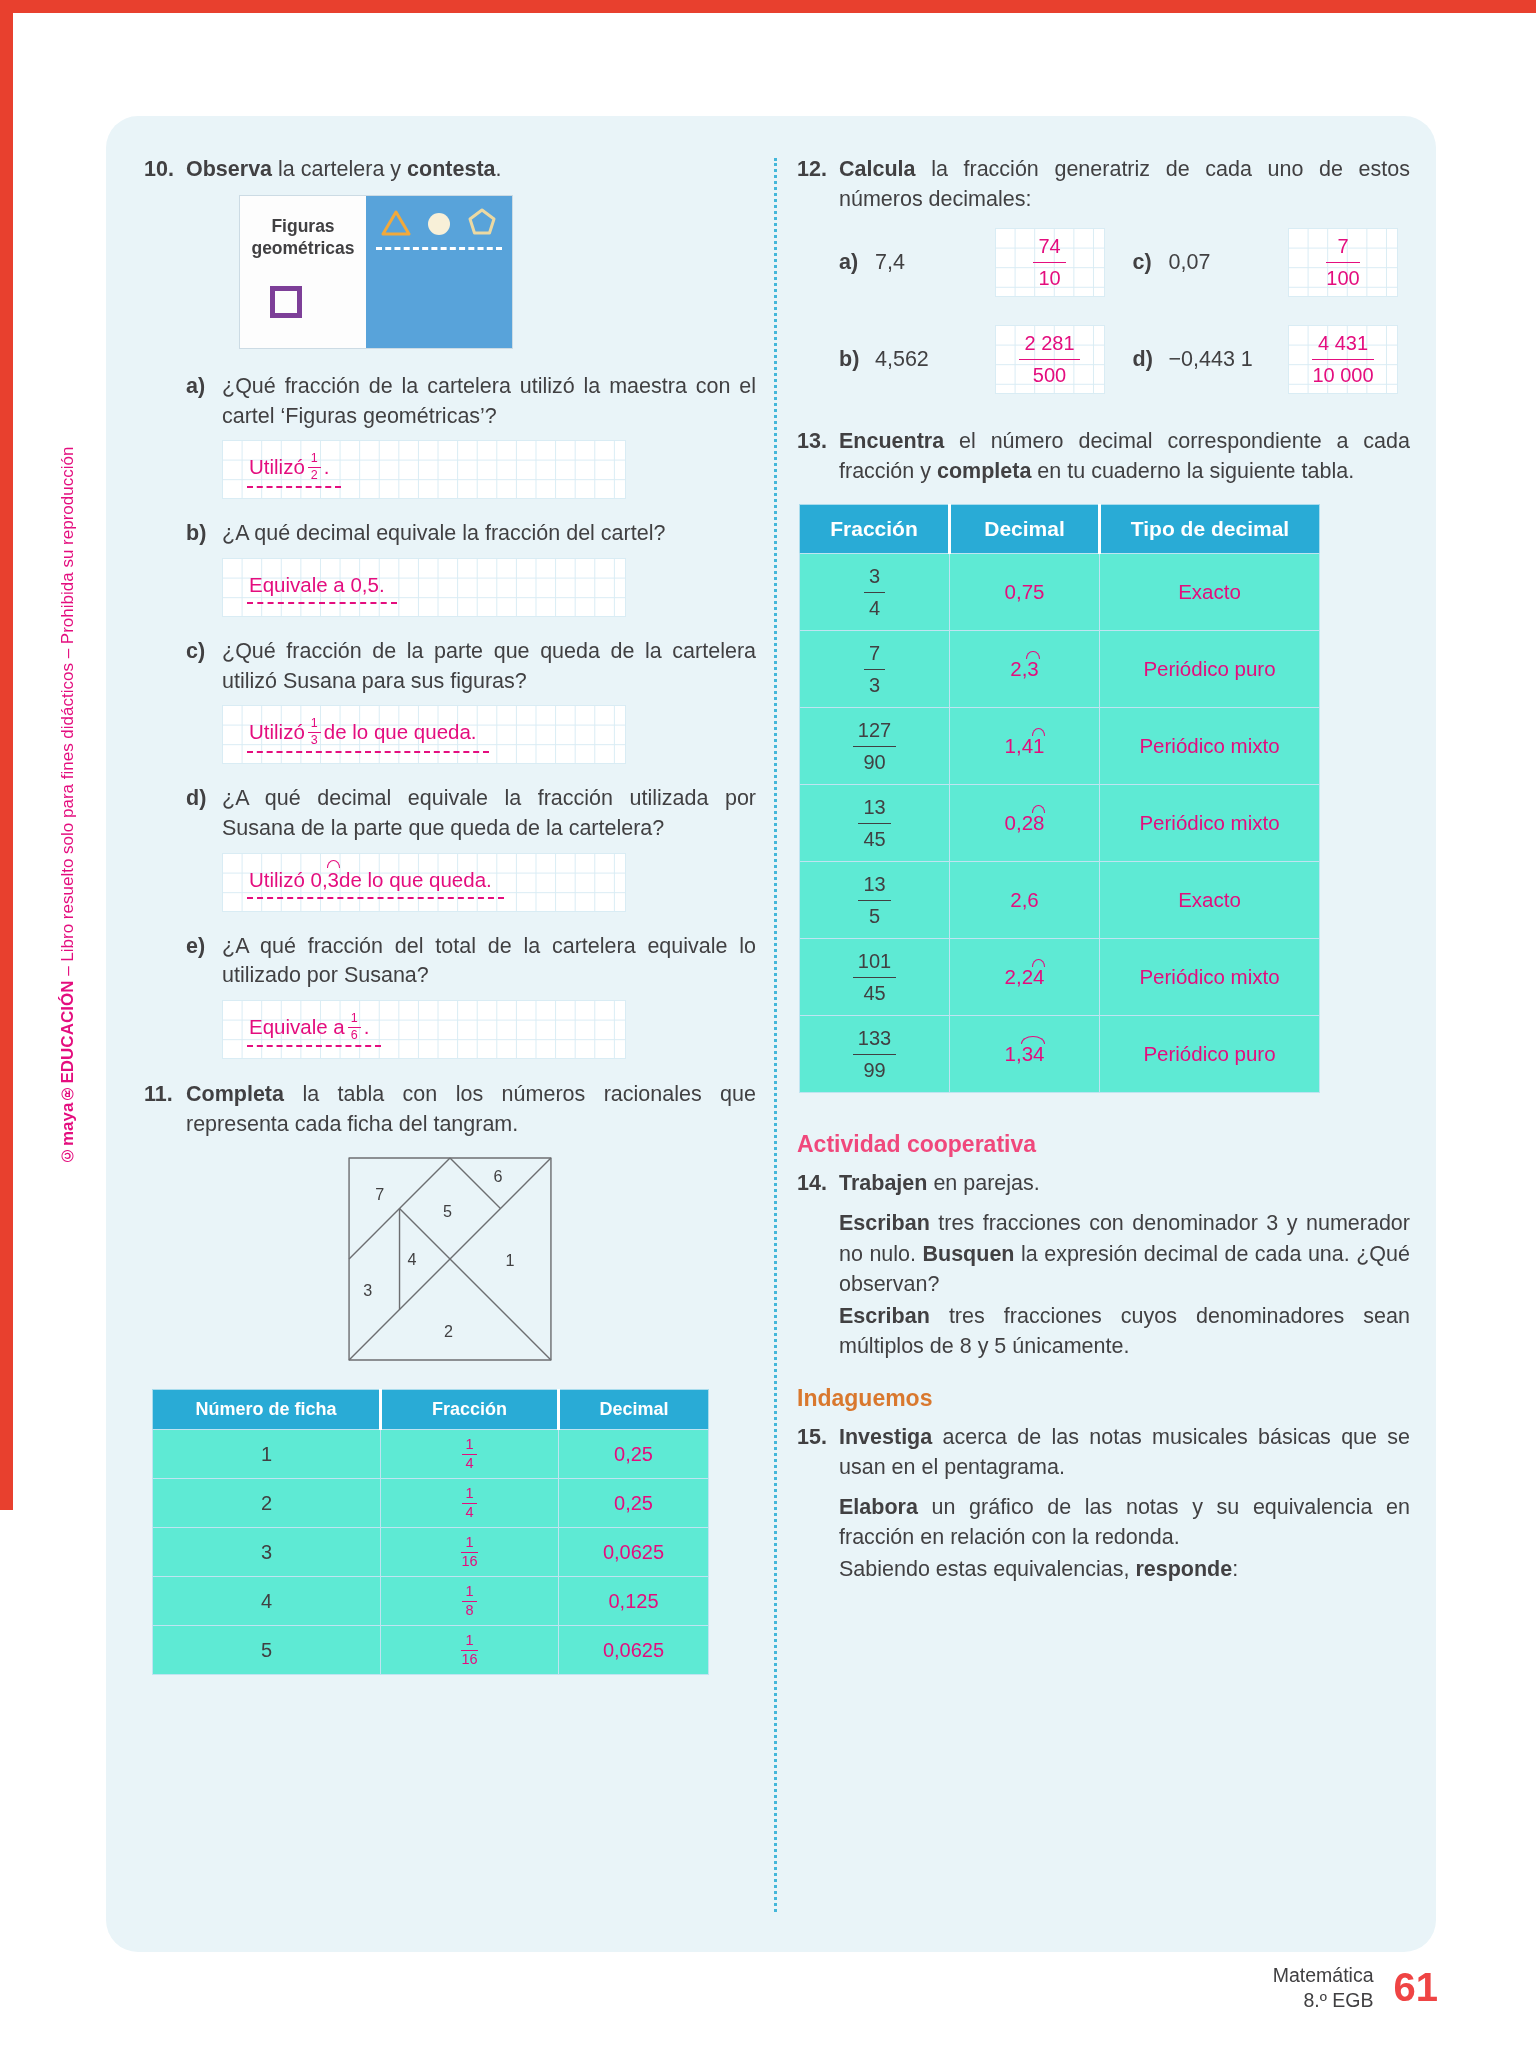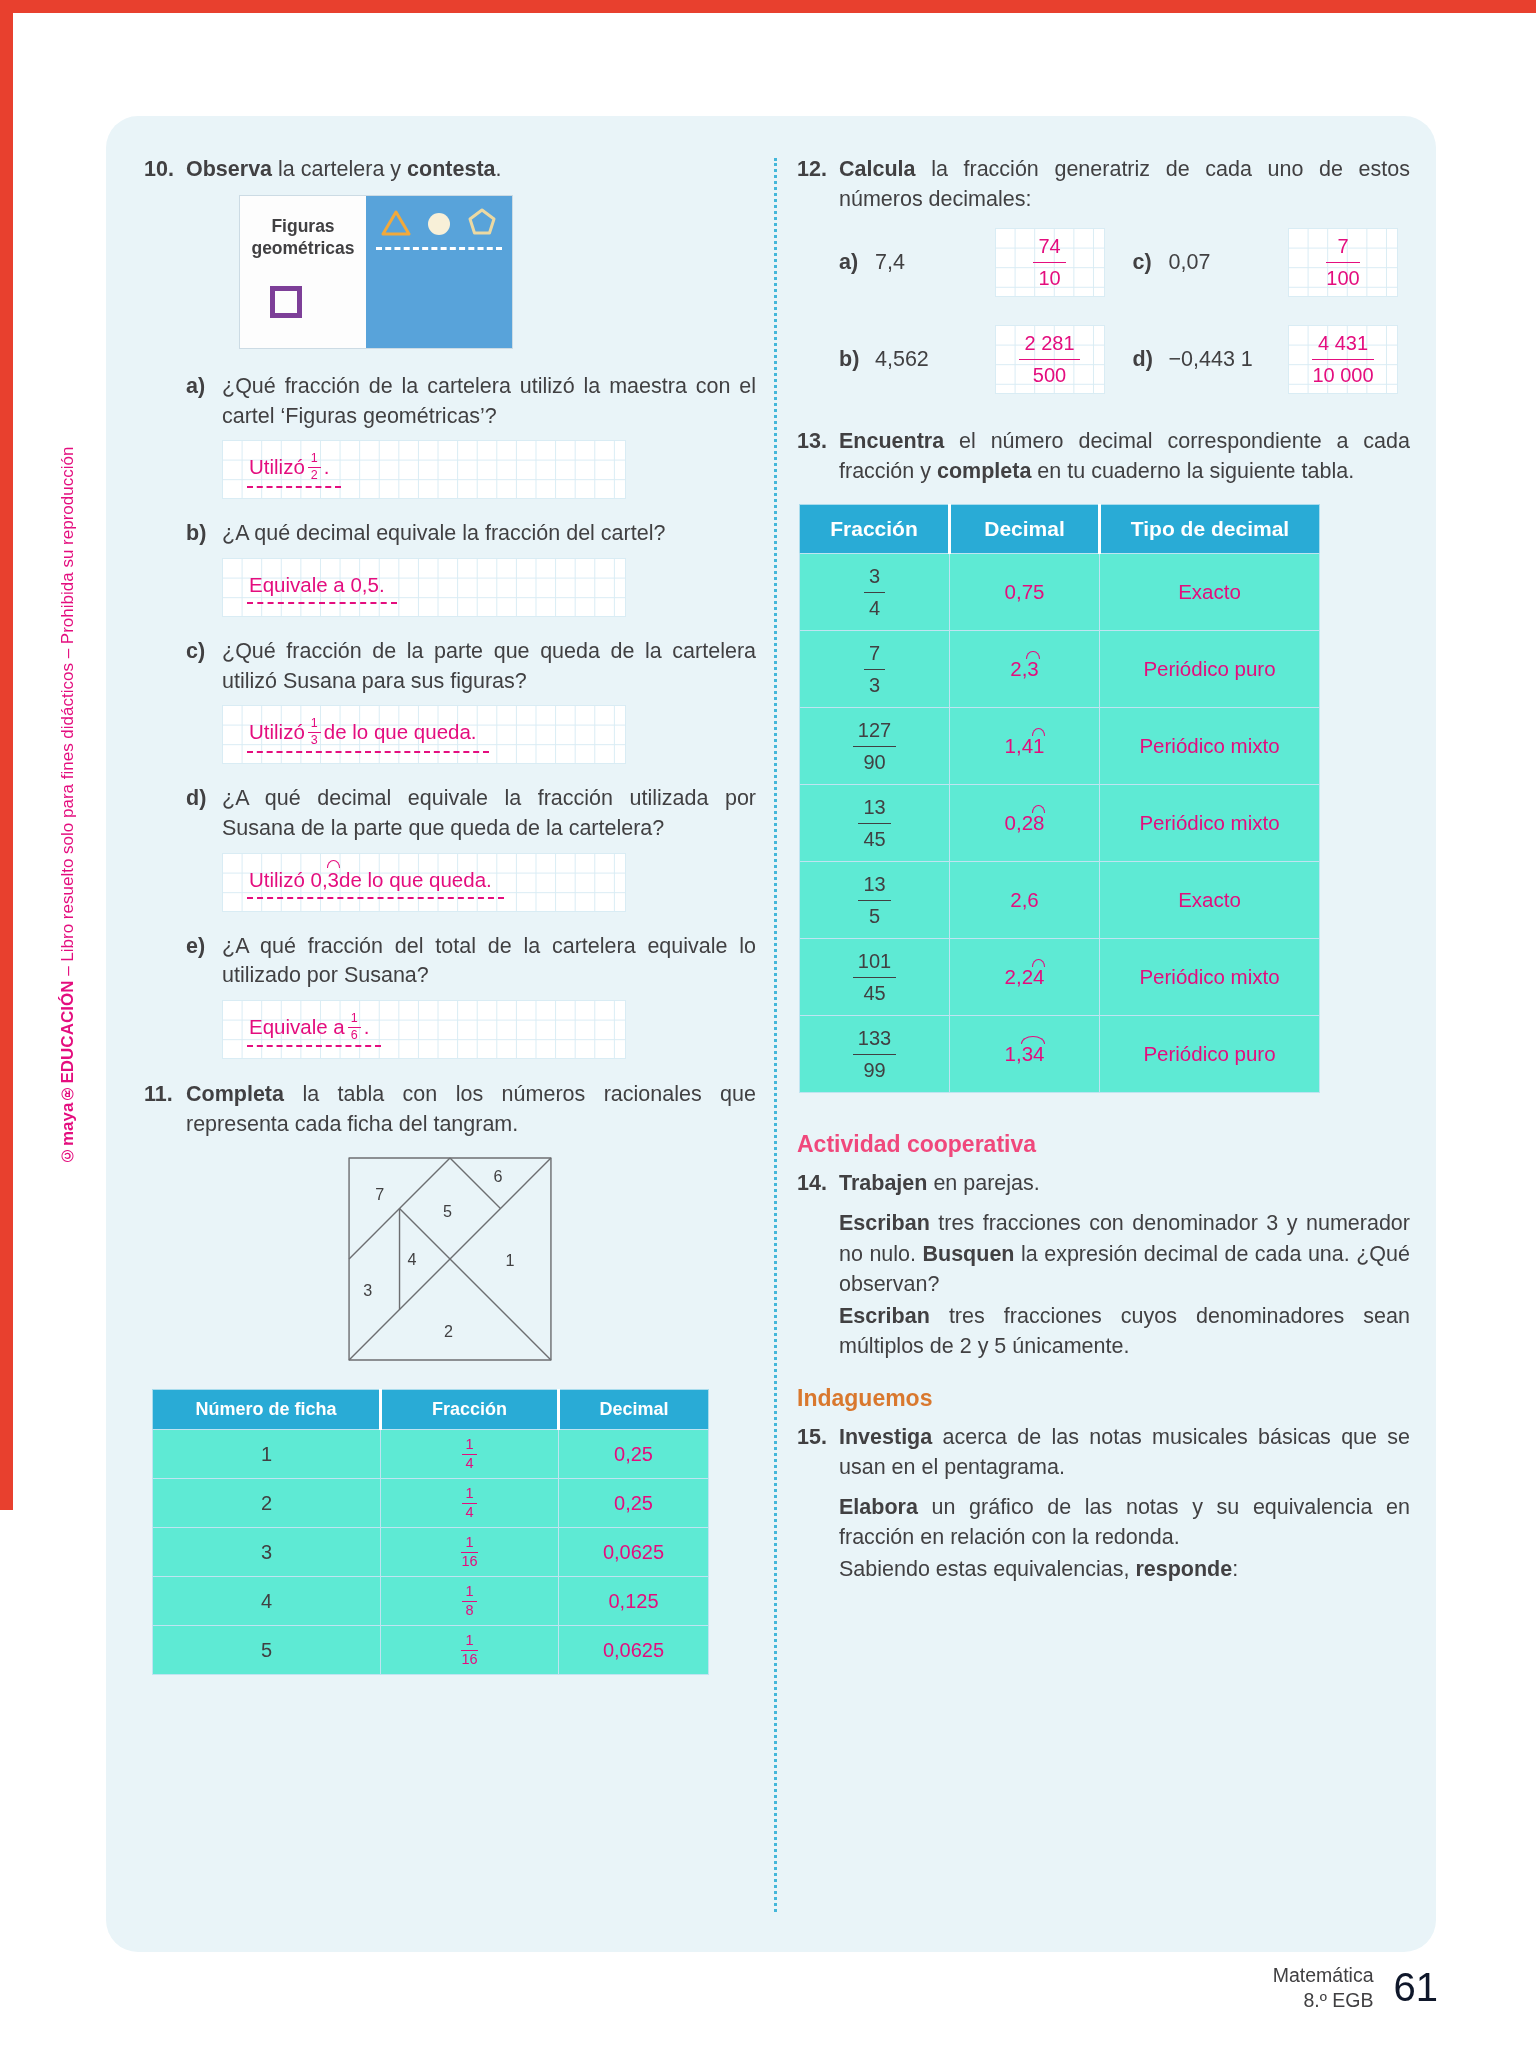--- a/index.html
+++ b/index.html
@@ -80,21 +80,21 @@
   .fbox{min-width:110px;height:69px;margin-left:auto;margin-right:8px;display:flex;align-items:center;justify-content:center;padding:4px 10px;}
   .fbox .bfrac{color:#e40d7e;font-size:20px;}
 
   .sec-title{font-size:23px;font-weight:bold;margin:10px 0 10px;}
   .coop-title{color:#f0487c;}
   .indag-title{color:#d9782e;margin-top:24px;}
   .indent-para{margin-left:42px;font-size:21.5px;line-height:1.4;text-align:justify;margin-bottom:2px;}
 
   .footer{position:absolute;right:98px;bottom:36px;display:flex;align-items:center;}
   .footer-meta{text-align:right;font-size:19.5px;line-height:1.25;margin-right:20px;}
-  .footer-page{color:#0f172a;font-size:40px;font-weight:normal;}
+  .footer-page{color:#ef4444;font-size:40px;font-weight:bold;}
 </style>
 </head>
 <body>
 
 <div class="page">
   <div class="red-top"></div>
   <div class="red-left"></div>
   <div class="side-text"><b>©maya®EDUCACIÓN</b><span> – Libro resuelto solo para fines didácticos – Prohibida su reproducción</span></div>
 
   <div class="content">
@@ -380,21 +380,21 @@
       </section>
 
       <h3 class="sec-title coop-title">Actividad cooperativa</h3>
 
       <section>
         <div class="stem">
           <span class="qnum">14.</span>
           <span class="stem-text"><b>Trabajen</b><span> en parejas.</span></span>
         </div>
         <p class="indent-para"><b>Escriban</b><span> tres fracciones con denominador 3 y numerador no nulo. </span><b>Busquen</b><span> la expresión decimal de cada una. ¿Qué observan?</span></p>
-        <p class="indent-para"><b>Escriban</b><span> tres fracciones cuyos denominadores sean múltiplos de 2 y 5 únicamente.</span></p>
+        <p class="indent-para"><b>Escriban</b><span> tres fracciones cuyos denominadores sean múltiplos de 8 y 5 únicamente.</span></p>
       </section>
 
       <h3 class="sec-title indag-title">Indaguemos</h3>
 
       <section>
         <div class="stem">
           <span class="qnum">15.</span>
           <span class="stem-text"><b>Investiga</b><span> acerca de las notas musicales básicas que se usan en el pentagrama.</span></span>
         </div>
         <p class="indent-para"><b>Elabora</b><span> un gráfico de las notas y su equivalencia en fracción en relación con la redonda.</span></p>

